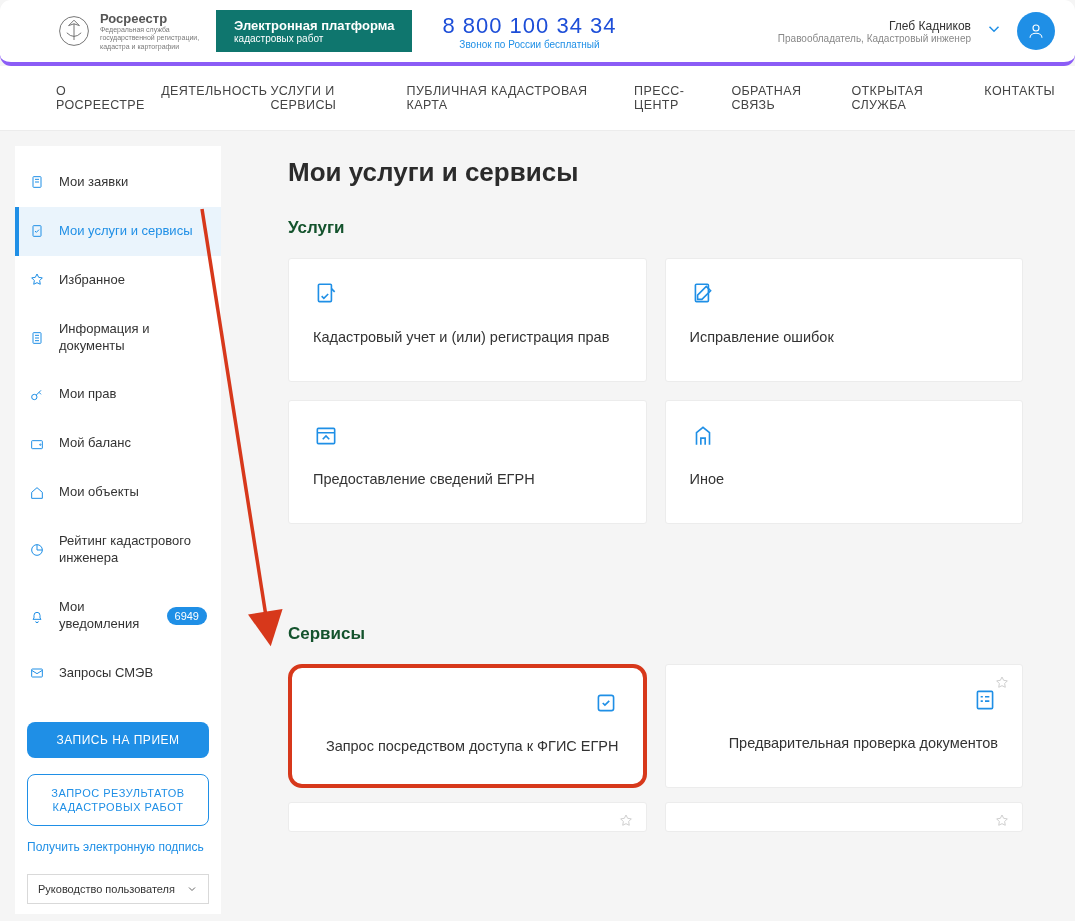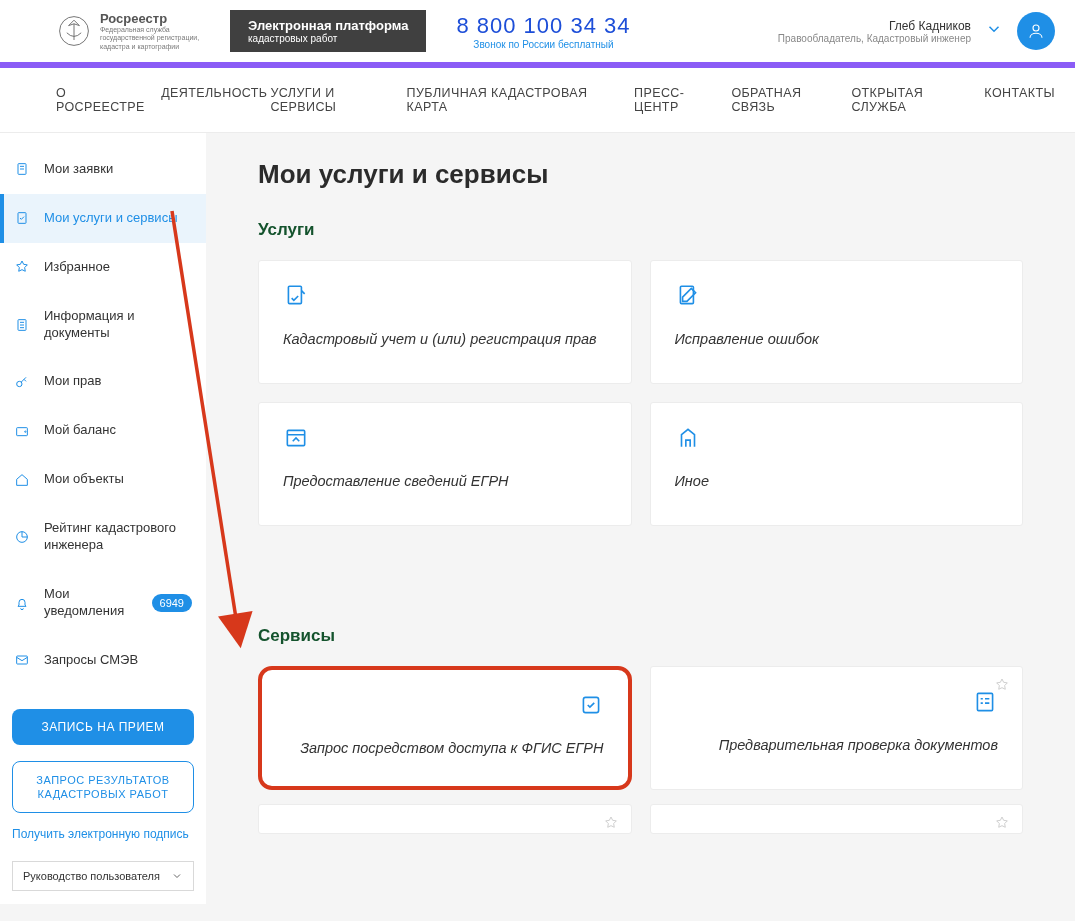--- a/index.html
+++ b/index.html
@@ -9,61 +9,61 @@
     --muted:#8a8a8a;
     --bg:#f5f5f5;
     --card:#ffffff;
     --border:#d9d9d9;
     --badge:#1f8fe6;
     --hl:#d7381b;
   }
   *{box-sizing:border-box;}
   body{margin:0;font-family:Arial, Helvetica, sans-serif;color:var(--text);background:var(--bg);}
   
-  .topbar{background:#fff;border-bottom:6px solid #8b5cf6;}
+  .topbar{background:#fff;border-bottom:4px solid #8b5cf6;border-radius:11px;}
   .topbar-inner{max-width:1075px;margin:0 auto;display:flex;align-items:center;padding:10px 20px 10px 56px;}
   .logo-wrap{display:flex;align-items:center;gap:8px;min-width:160px;}
   .logo-wrap svg{flex:0 0 36px;}
   .logo-txt .name{font-weight:700;font-size:13px;color:#555;}
   .logo-txt .sub{font-size:7px;color:#7a7a7a;line-height:1.2;max-width:100px;}
-  .platform{background:#404040;color:#fff;padding:8px 18px;margin-left:14px;margin-right:30px;}
+  .platform{background:#0f766e;color:#fff;padding:8px 18px;margin-right:30px;}
   .platform .l1{font-weight:700;font-size:13px;}
   .platform .l2{font-size:10px;}
   .phone-wrap{text-align:center;}
   .phone{font-size:22px;letter-spacing:1px;color:#1d4ed8;}
   .phone-sub{font-size:10px;color:var(--blue);}
   .user-wrap{margin-left:auto;display:flex;align-items:center;gap:14px;}
   .user-txt{text-align:right;}
   .user-name{font-size:12px;color:#333;}
   .user-role{font-size:10px;color:#888;}
   .chev{color:var(--blue);cursor:pointer;}
   .avatar{width:38px;height:38px;border-radius:50%;background:var(--blue);display:flex;align-items:center;justify-content:center;cursor:pointer;}
   .avatar svg{width:18px;height:18px;stroke:#fff;fill:none;stroke-width:1.5;}
   
   .nav{background:#fff;border-bottom:1px solid #ececec;}
   .nav-inner{max-width:1075px;margin:0 auto;display:flex;gap:3px;padding:18px 20px 18px 56px;font-size:12.5px;color:#444;}
   .nav-item{cursor:pointer;letter-spacing:.4px;}
   
   .container{max-width:1075px;margin:0 auto;display:flex;}
-  .sidebar{width:206px;background:#fff;margin:0;padding-top:12px;display:flex;flex-direction:column;}
+  .sidebar{width:206px;background:#fff;margin:15px;padding-top:12px;display:flex;flex-direction:column;}
   .s-item{display:flex;align-items:center;gap:14px;padding:16px 14px;font-size:13px;color:#333;cursor:pointer;position:relative;}
   .s-item.active{background:#eaf4fc;color:var(--blue);border-left:4px solid var(--blue);padding-left:10px;}
   .s-item svg{width:16px;height:16px;flex:0 0 16px;}
   .s-item .lbl{flex:1;line-height:1.3;}
   .badge{background:var(--blue);color:#fff;border-radius:999px;font-size:11px;padding:3px 8px;}
   .s-btn{margin:10px 12px 6px;background:var(--blue);color:#fff;text-align:center;padding:11px 4px;font-size:12px;letter-spacing:.5px;cursor:pointer;border-radius:8px;}
   .s-btn.outline{background:#fff;color:var(--blue);border:1px solid var(--blue);font-size:11px;line-height:1.3;}
   .s-link{color:var(--blue);font-size:12px;text-align:left;padding:8px 12px;line-height:1.3;cursor:pointer;}
   .s-select{margin:10px 12px;border:1px solid var(--border);padding:8px 10px;font-size:11px;color:#333;display:flex;justify-content:space-between;align-items:center;cursor:pointer;}
   
   .main{flex:1;padding:26px 52px 30px;position:relative;}
   h1{font-size:26px;font-weight:700;margin:0 0 30px;color:#2b2b2b;}
   h2{font-size:17px;font-weight:700;margin:0 0 20px;color:#14532d;}
   .grid{display:grid;grid-template-columns:1fr 1fr;gap:18px;margin-bottom:40px;}
-  .card{background:#fff;border:1px solid #ececec;border-radius:3px;padding:22px 24px 26px;min-height:124px;position:relative;cursor:pointer;font-style:italic;}
+  .card{background:#fff;border:1px solid #ececec;border-radius:3px;padding:22px 24px 26px;min-height:124px;position:relative;cursor:pointer;}
   .card.hl{border:4px solid var(--hl);border-radius:14px;}
   .card .ic{width:26px;height:26px;margin-bottom:16px;color:var(--blue);}
   .card .title{font-size:14.5px;color:#333;line-height:1.4;}
   .star{position:absolute;top:10px;right:12px;width:16px;height:16px;color:#cfcfcf;cursor:pointer;}
   
   .arrow{position:absolute;left:-44px;top:68px;pointer-events:none;}
   
   .shortcard{min-height:30px;padding:14px 24px;}
   
   .blueicon{stroke:var(--blue);fill:none;stroke-width:1.5;}

